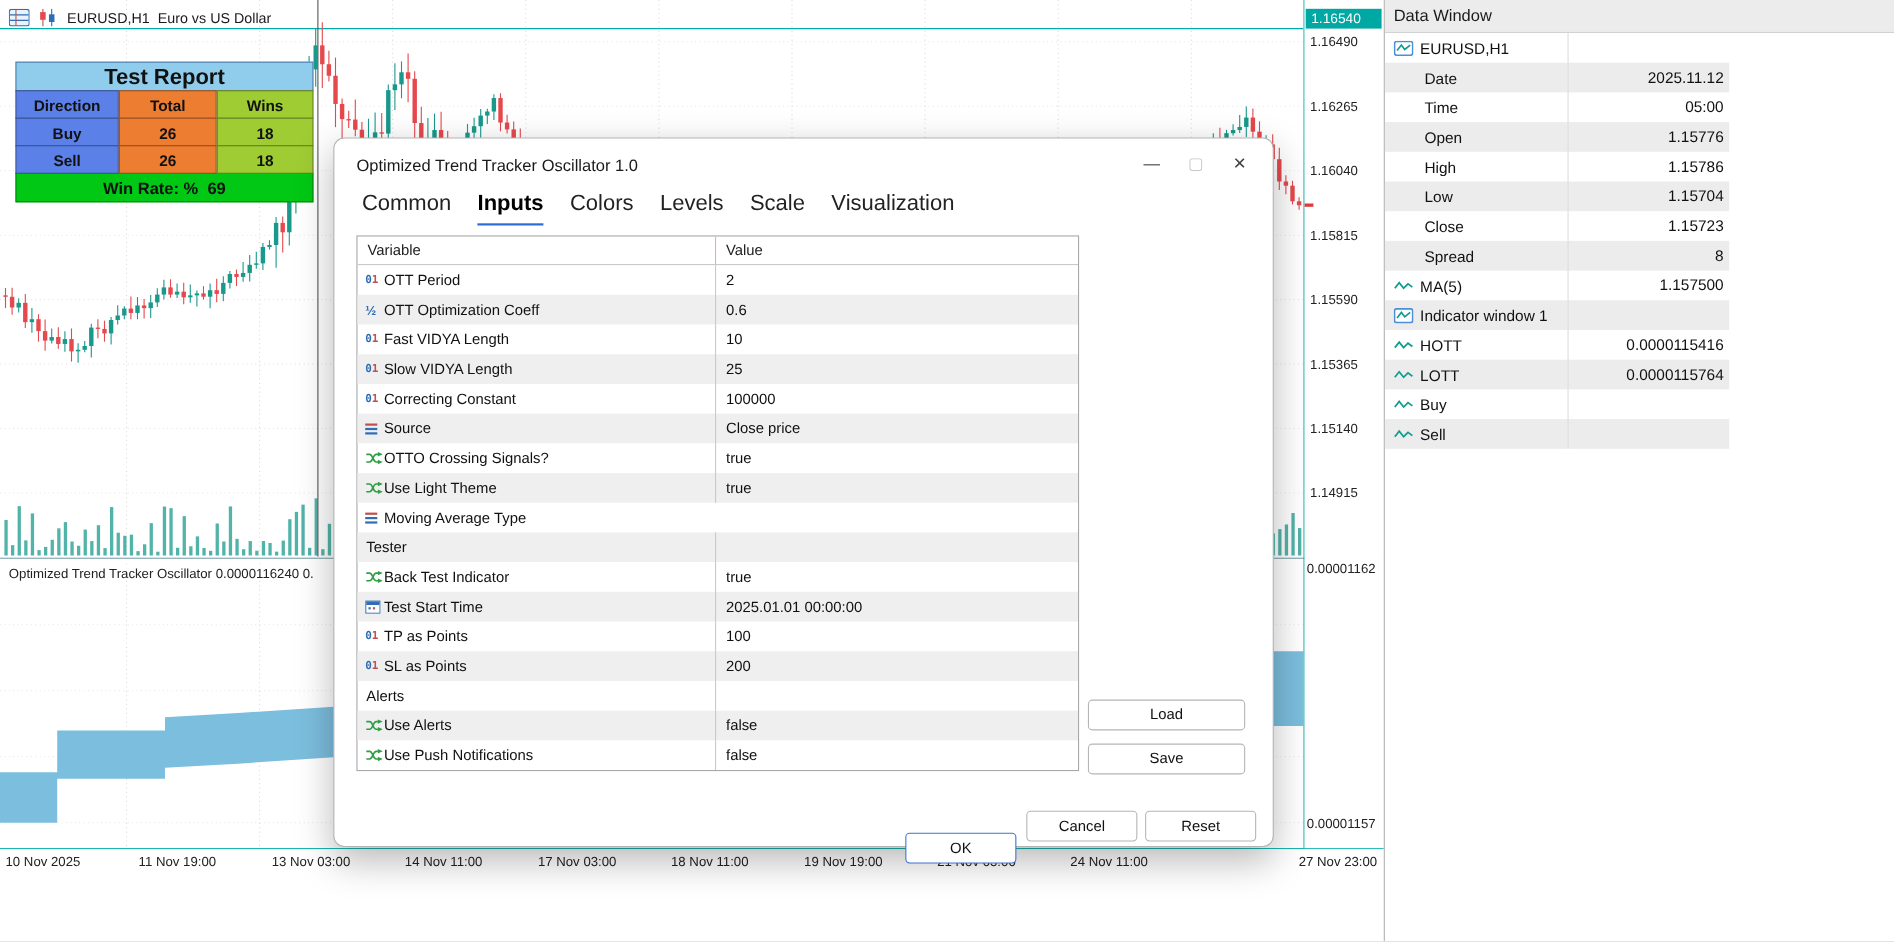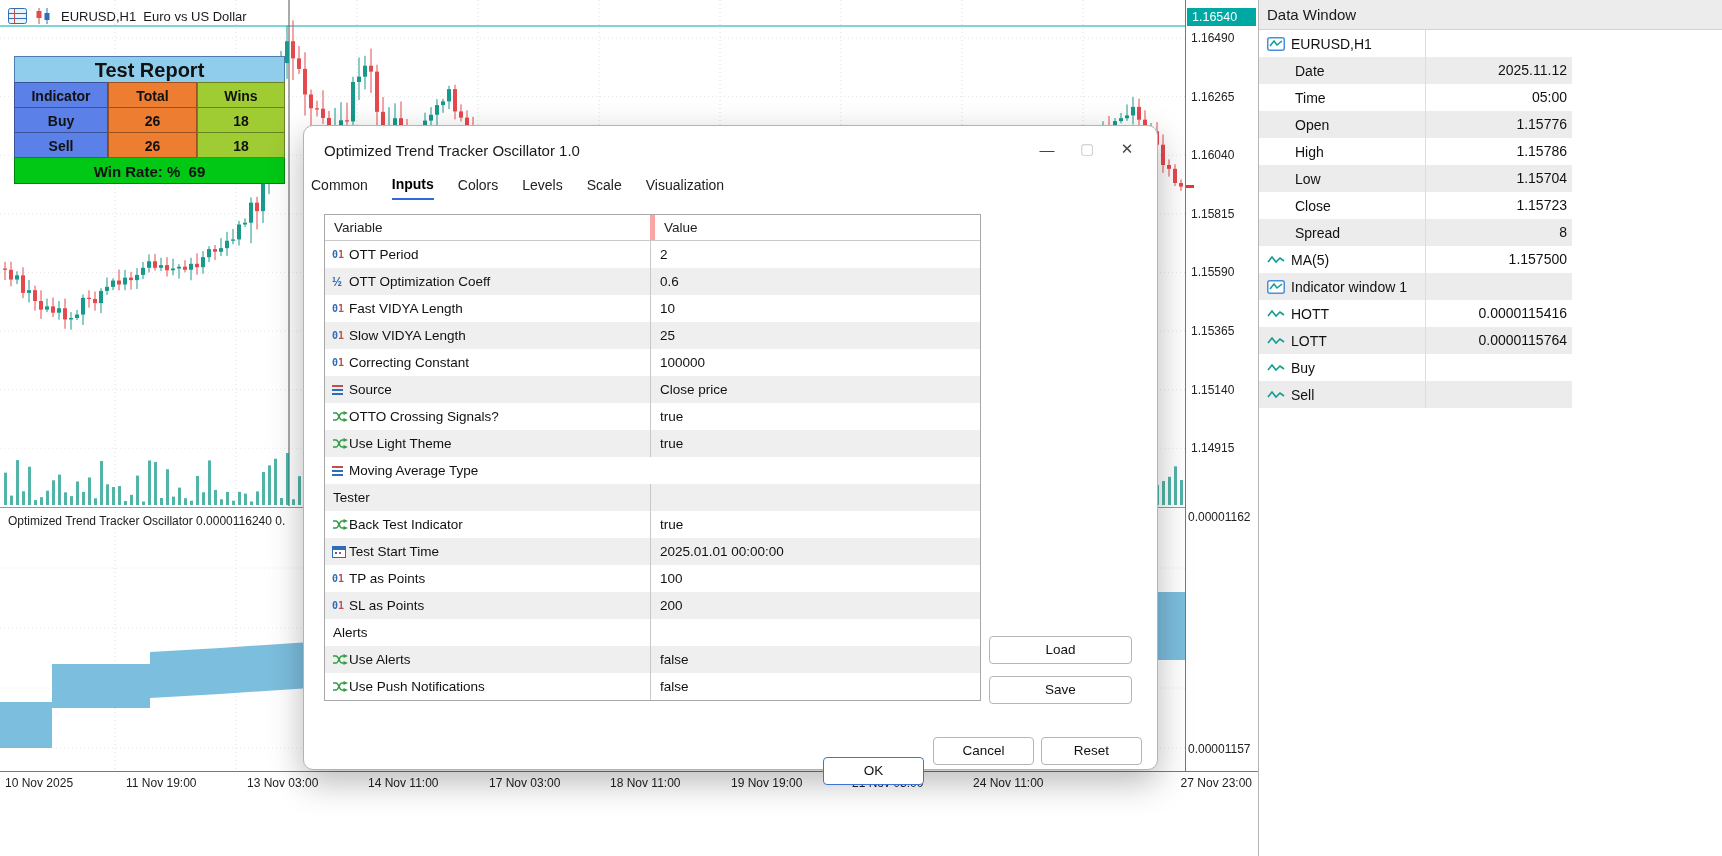--- a/index.html
+++ b/index.html
@@ -37,28 +37,28 @@
   #tr-grid .cell{height:26px;line-height:26px;font-size:14px;border:1px solid rgba(0,0,0,.35);margin-top:-1px;}
   .tr-winrate{height:27px;line-height:27px;font-size:15px;border:1px solid rgba(0,80,0,.55);margin-top:-1px;}
 
   
   #dialog{position:absolute;left:303px;top:125px;width:855px;height:645px;background:#fff;border:1px solid #b3b3b3;border-radius:10px;box-shadow:0 12px 34px rgba(0,0,0,.28);}
   #dlg-titlebar{position:relative;height:48px;display:flex;align-items:center;}
   #dlg-title{padding-left:20px;font-size:15px;color:#1a1a1a;}
   #dlg-controls{position:absolute;right:10px;top:6px;display:flex;}
   .wbtn{width:40px;height:34px;display:flex;align-items:center;justify-content:center;font-size:15px;color:#444;}
   .wbtn.max{color:#c9c9c9;}
-  #dlg-tabs{display:flex;gap:24px;padding-left:7px;height:28px;align-items:center;font-size:14px;}
+  #dlg-tabs{display:flex;gap:24px;padding-left:25px;height:28px;align-items:flex-start;font-size:20px;}
   .tab{padding-bottom:6px;color:#222;}
   .tab.active{font-weight:700;color:#000;border-bottom:2px solid #2e6bd8;}
 
   #param-table{position:absolute;left:20px;top:88px;width:657px;background:#fff;border:1px solid #a8a8a8;font-size:13.5px;}
   #pt-head{display:flex;height:26px;align-items:center;color:#222;border-bottom:1px solid #c9c9c9;}
   .ph-name{flex:1;padding-left:9px;}
-  .ph-val{width:330px;padding-left:9px;border-left:5px solid #fca5a5;align-self:stretch;display:flex;align-items:center;}
+  .ph-val{width:330px;padding-left:9px;border-left:1px solid #fca5a5;align-self:stretch;display:flex;align-items:center;}
   .prow{display:flex;height:27px;align-items:center;}
   .prow.g{background:#efefef;}
   .picon{width:24px;padding-left:7px;display:flex;align-items:center;}
   .pname{flex:1;}
   .pname.section{padding-left:8px;}
   .pval{width:330px;padding-left:9px;border-left:1px solid #c9c9c9;align-self:stretch;display:flex;align-items:center;}
 
   .ic-int{font-family:"DejaVu Sans Mono",monospace;font-size:10px;font-weight:700;}
   .ic-int b{color:#2f6db5;font-weight:700;}
   .ic-int i{color:#c0504d;font-style:normal;font-weight:700;}
@@ -732,21 +732,21 @@
         <rect x="1.5" y="3" width="5" height="7" fill="#e5484d"></rect>
         <line x1="12" y1="0" x2="12" y2="16" stroke="#2f6db5"></line>
         <rect x="9.5" y="5" width="5" height="7" fill="#2f6db5"></rect>
       </svg>
       <span class="pre">EURUSD,H1  Euro vs US Dollar</span>
     </div>
 
     <div id="test-report">
       <div class="tr-title pre" style="background: rgb(144, 205, 236);">Test Report</div>
       <div id="tr-grid">
-          <div class="cell" style="background: rgb(91, 128, 232);">Indicator</div>
+          <div class="cell" style="background: rgb(91, 128, 232);">Direction</div>
           <div class="cell" style="background: rgb(237, 125, 49);">Total</div>
           <div class="cell" style="background: rgb(159, 203, 51);">Wins</div>
           <div class="cell" style="background: rgb(91, 128, 232);">Buy</div>
           <div class="cell" style="background: rgb(237, 125, 49);">26</div>
           <div class="cell" style="background: rgb(159, 203, 51);">18</div>
           <div class="cell" style="background: rgb(91, 128, 232);">Sell</div>
           <div class="cell" style="background: rgb(237, 125, 49);">26</div>
           <div class="cell" style="background: rgb(159, 203, 51);">18</div>
         </div>
       <div class="tr-winrate pre" style="background: rgb(0, 200, 20);">Win Rate: %  69</div>

